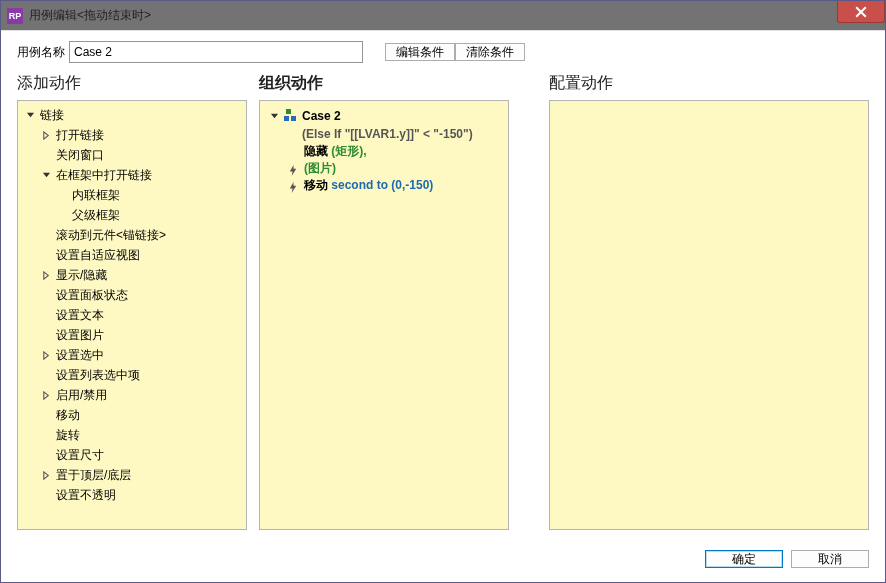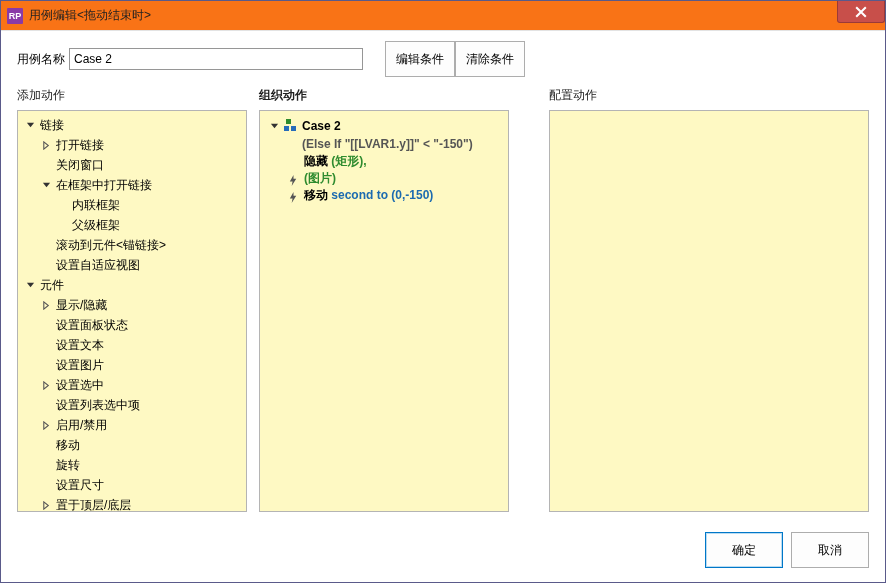--- a/index.html
+++ b/index.html
@@ -1,33 +1,33 @@
 <!DOCTYPE html>
 <html><head>
 <meta charset="utf-8">
 <style>
   * { box-sizing: border-box; margin: 0; padding: 0; }
   body { font-family: "Microsoft YaHei", "SimSun", sans-serif; font-size: 12px; background: #fff; }
   .window { width: 886px; height: 583px; border: 1px solid #5a5a8a; display: flex; flex-direction: column; background: #fff; }
-  .titlebar { height: 30px; background: #f97316; display: flex; align-items: center; position: relative; border-bottom: 1px solid #e3e3e3; }
+  .titlebar { height: 30px; background: #737373; display: flex; align-items: center; position: relative; border-bottom: 1px solid #e3e3e3; }
   .titlebar .icon-rp { width: 16px; height: 16px; margin: 0 6px; background: #8a3aa7; color: #fff; font-size: 9px; font-weight: bold; display: flex; align-items: center; justify-content: center; border-radius: 1px; }
   .titlebar .title { font-size: 12px; color: #222; }
   .close-btn { position: absolute; right: 0; top: 0; width: 48px; height: 22px; background: #c84f4a; border: 1px solid #9a3a38; border-top: none; color: #fff; display: flex; align-items: center; justify-content: center; cursor: pointer; border-radius: 0 0 3px 3px; }
   .close-btn svg { width: 12px; height: 12px; }
 
   .toprow { display: flex; align-items: center; padding: 10px 16px 6px 16px; gap: 0; }
   .toprow .lbl { margin-right: 4px; }
   .toprow input.casename { width: 294px; height: 22px; border: 1px solid #969696; padding: 0 4px; font-size: 12px; font-family: inherit; }
   .toprow .spacer { width: 22px; }
-  .btn-std { height: 36px; min-width: 68px; padding: 0 10px; border: 1px solid #adadad; background: #fdfdfd; font-size: 12px; font-family: inherit; cursor: pointer; }
+  .btn-std { height: 18px; min-width: 68px; padding: 0 10px; border: 1px solid #adadad; background: #fdfdfd; font-size: 12px; font-family: inherit; cursor: pointer; }
   .btn-primary { border-color: #0077c8; box-shadow: 0 0 0 1px #b9dcf2 inset; }
 
   .columns { flex: 1; display: flex; padding: 0 16px 10px 16px; gap: 12px; overflow: hidden; }
   .col { display: flex; flex-direction: column; flex: 1; min-width: 0; }
-  .col .col-head { font-size: 12px; color: #222; margin: 4px 0 6px 0; }
+  .col .col-head { font-size: 16px; color: #222; margin: 4px 0 6px 0; }
   .panel { border: 1px solid #b4b4b4; flex: 1; background: #fef9c3; overflow: auto; position: relative; }
   .col1 { flex: 0 0 230px; }
   .col2 { flex: 0 0 250px; font-weight: bold; }
   .col3 { flex: 1; margin-left: 28px; }
 
   
   .tree { padding: 4px 0; }
   .row { display: flex; align-items: center; height: 20px; cursor: default; }
   .tw { width: 12px; height: 12px; display: inline-flex; align-items: center; justify-content: center; margin-right: 2px; cursor: pointer; }
   .tw svg { width: 9px; height: 9px; }
@@ -146,28 +146,20 @@
               </span>
               <span class="txt">滚动到元件&lt;锚链接&gt;</span>
             </div>
             <div class="row ind1">
               <span class="tw blank">
                 <svg viewBox="0 0 10 10">
                   <path d="M2 1 L7 5 L2 9 Z" fill="none" stroke="#555" stroke-width="1.2"></path>
                 </svg>
               </span>
               <span class="txt">设置自适应视图</span>
-            </div>
-            <div class="row ind0">
-              <span class="tw">
-                <svg viewBox="0 0 10 10">
-                  <path d="M1 2 L5 7 L9 2 Z" fill="#333"></path>
-                </svg>
-              </span>
-              <span class="txt">元件</span>
             </div>
             <div class="row ind1">
               <span class="tw">
                 <svg viewBox="0 0 10 10">
                   <path d="M2 1 L7 5 L2 9 Z" fill="none" stroke="#555" stroke-width="1.2"></path>
                 </svg>
               </span>
               <span class="txt">显示/隐藏</span>
             </div>
             <div class="row ind1">

